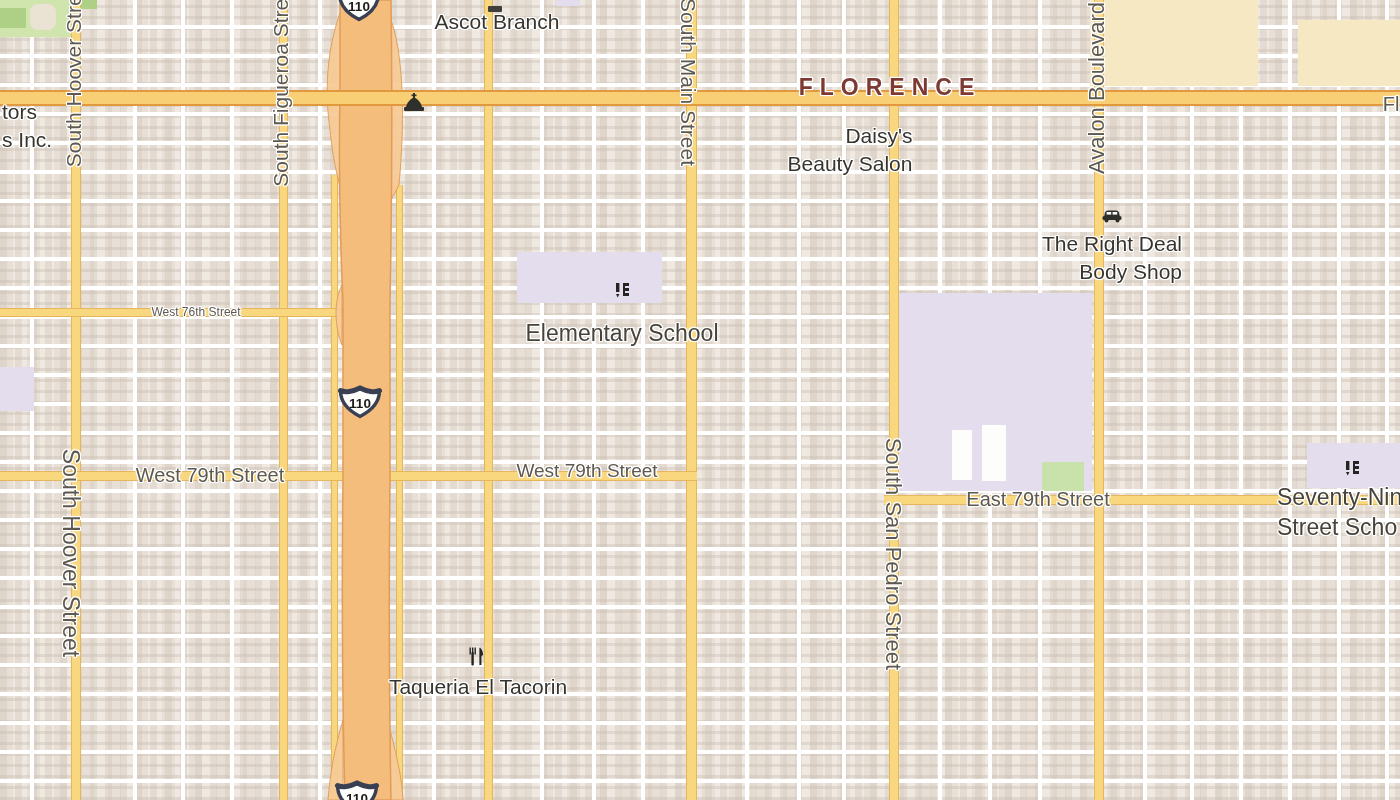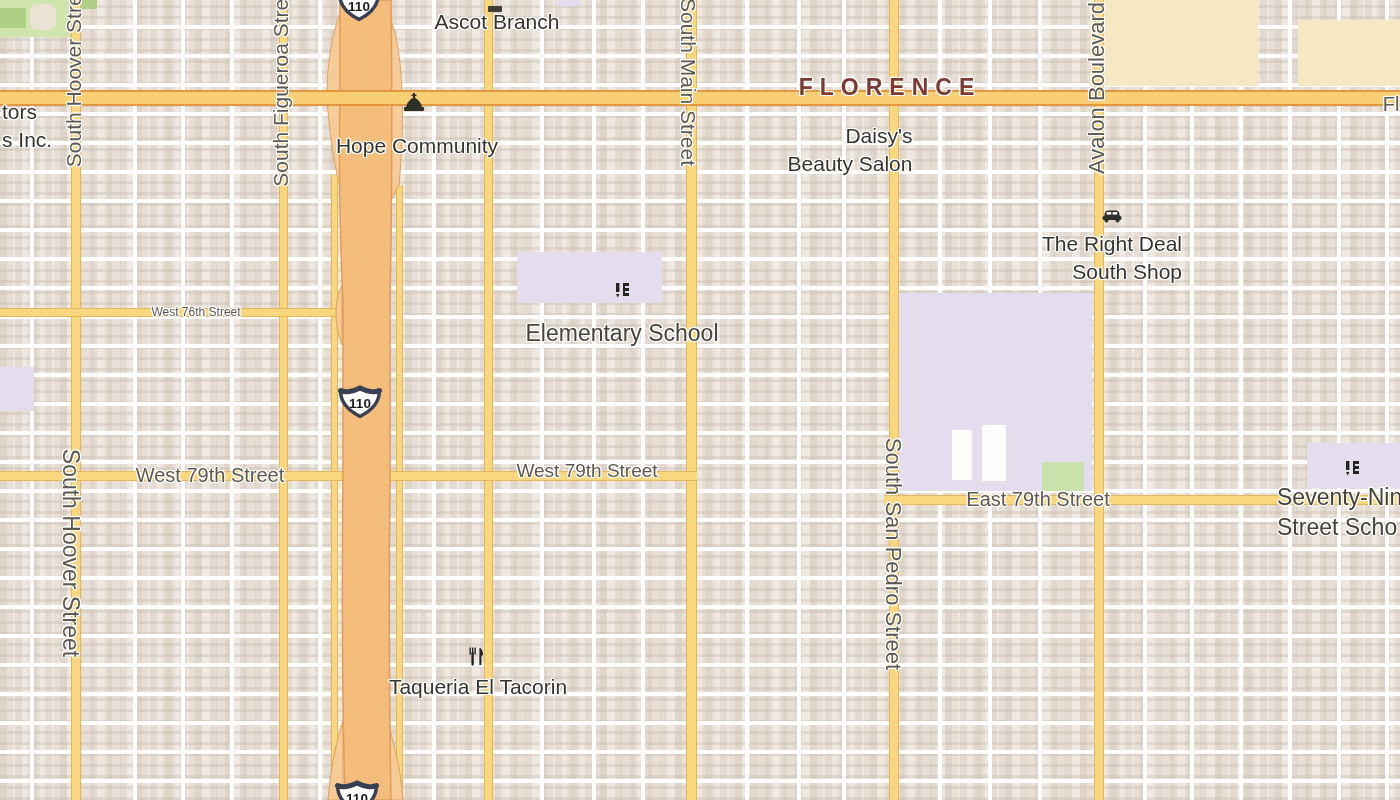--- a/index.html
+++ b/index.html
@@ -189,29 +189,28 @@
       <div class="lbl halo lbl-street" style="font-size: 21px; left: 74px; top: 72px; transform: translate(-50%, -50%) rotate(-90deg);">South Hoover Street</div>
       <div class="lbl halo lbl-street" style="font-size: 23px; left: 70px; top: 553px; transform: translate(-50%, -50%) rotate(90deg);">South Hoover Street</div>
       <div class="lbl halo lbl-street" style="font-size: 21px; left: 281px; top: 84px; transform: translate(-50%, -50%) rotate(-90deg);">South Figueroa Street</div>
       <div class="lbl halo lbl-street" style="font-size: 21px; left: 688px; top: 82px; transform: translate(-50%, -50%) rotate(90deg);">South Main Street</div>
       <div class="lbl halo lbl-street" style="font-size: 22px; left: 893px; top: 554px; transform: translate(-50%, -50%) rotate(90deg);">South San Pedro Street</div>
       <div class="lbl halo lbl-street" style="font-size: 22px; left: 1097px; top: 88px; transform: translate(-50%, -50%) rotate(-90deg);">Avalon Boulevard</div>
       <div class="lbl halo lbl-poi" style="left: 497px; top: 22px; transform: translate(-50%, -50%);">
         <div>Ascot Branch</div>
       </div>
       <div class="lbl halo lbl-poi" style="left: 417px; top: 146px; transform: translate(-50%, -50%);">
-        <div>Hope Community</div>
       </div>
       <div class="lbl halo lbl-poi" style="left: 850px; top: 150px; transform: translate(-50%, -50%);">
         <div>Daisy's</div>
         <div>Beauty Salon</div>
       </div>
       <div class="lbl halo lbl-poi" style="left: 1112px; top: 258px; transform: translate(-50%, -50%);">
         <div>The Right Deal</div>
-        <div>South Shop</div>
+        <div>Body Shop</div>
       </div>
       <div class="lbl halo lbl-poi" style="left: 478px; top: 687px; transform: translate(-50%, -50%);">
         <div>Taqueria El Tacorin</div>
       </div>
       <div class="lbl halo lbl-poi" style="text-align: left; left: 2px; top: 126px; transform: translate(0px, -50%);">
         <div>tors</div>
         <div>s Inc.</div>
       </div>
       <div class="lbl halo lbl-school" style="left: 622px; top: 333px; transform: translate(-50%, -50%);">
         <div>Elementary School</div>

